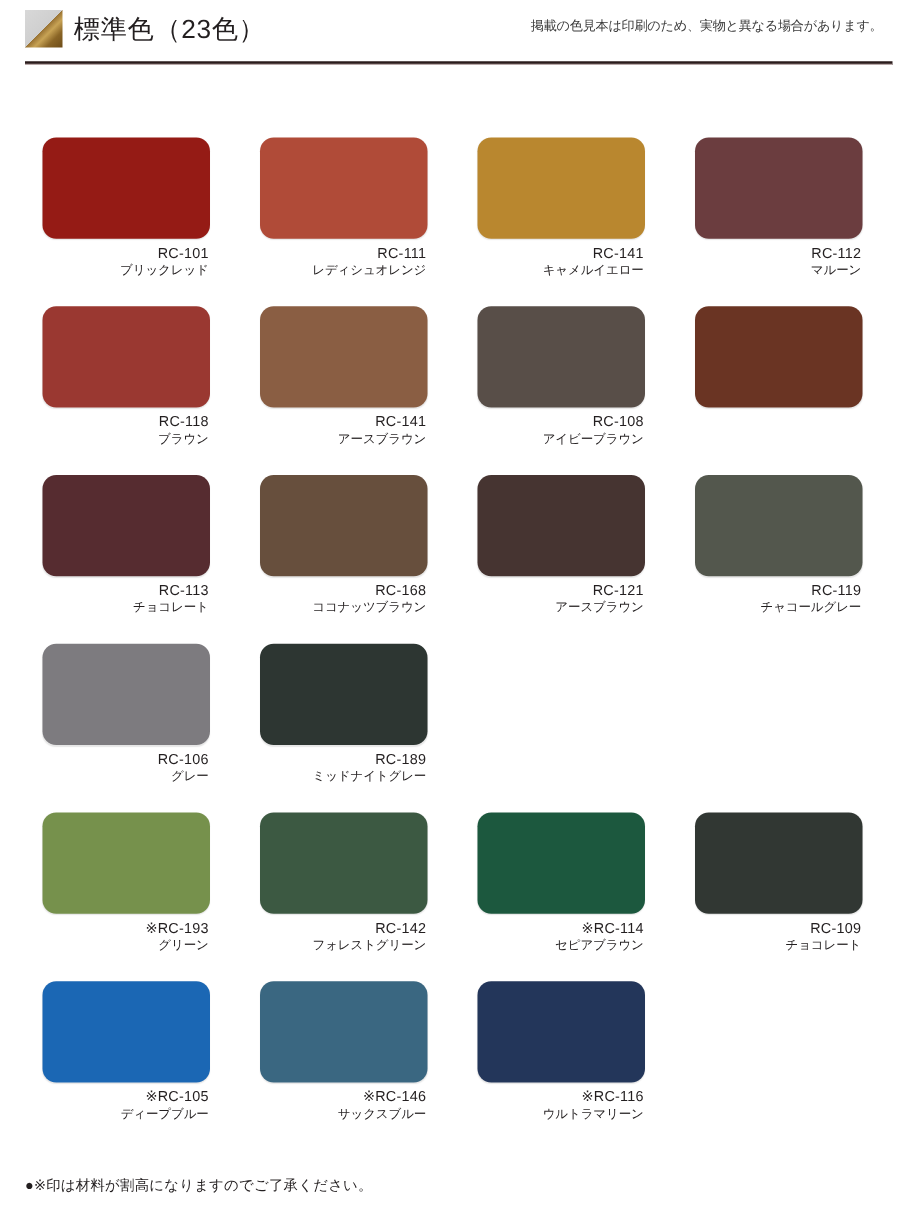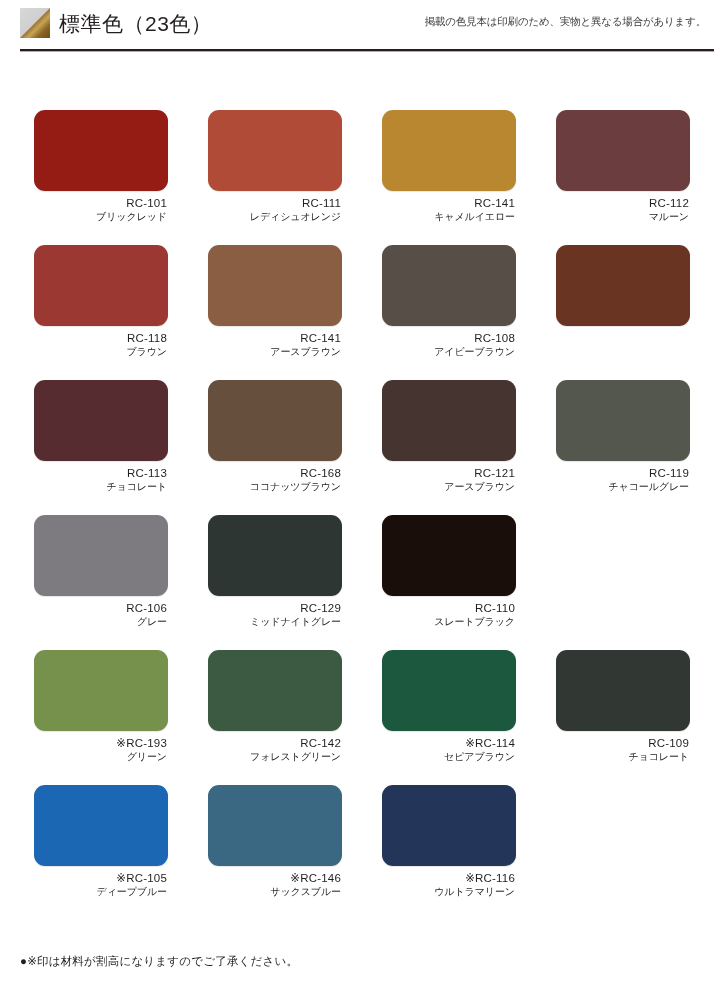--- a/index.html
+++ b/index.html
@@ -107,21 +107,21 @@
     line-height: 13px;
     color: #231f20;
     letter-spacing: -0.1px;
     white-space: nowrap;
   }
 
   
   .footer {
     position: absolute;
     left: 20px;
-    bottom: 12px;
+    bottom: 24px;
     font-size: 11.5px;
     line-height: 1.2;
     color: #231f20;
     letter-spacing: 0.2px;
   }
 </style>
 </head>
 <body>
 
 <div class="header">
@@ -226,29 +226,22 @@
       <div class="cell">
         <div class="chip" style="background: rgb(125, 123, 127);"></div>
         <div class="caption">
           <div class="code">RC-106</div>
           <div class="cname">グレー</div>
         </div>
       </div>
       <div class="cell">
         <div class="chip" style="background: rgb(45, 54, 50);"></div>
         <div class="caption">
-          <div class="code">RC-129</div>
+          <div class="code">RC-189</div>
           <div class="cname">ミッドナイトグレー</div>
-        </div>
-      </div>
-      <div class="cell">
-        <div class="chip" style="background: rgb(26, 14, 10);"></div>
-        <div class="caption">
-          <div class="code">RC-110</div>
-          <div class="cname">スレートブラック</div>
         </div>
       </div>
     </div>
     <div class="row">
       <div class="cell">
         <div class="chip" style="background: rgb(118, 145, 76);"></div>
         <div class="caption">
           <div class="code">※RC-193</div>
           <div class="cname">グリーン</div>
         </div>

